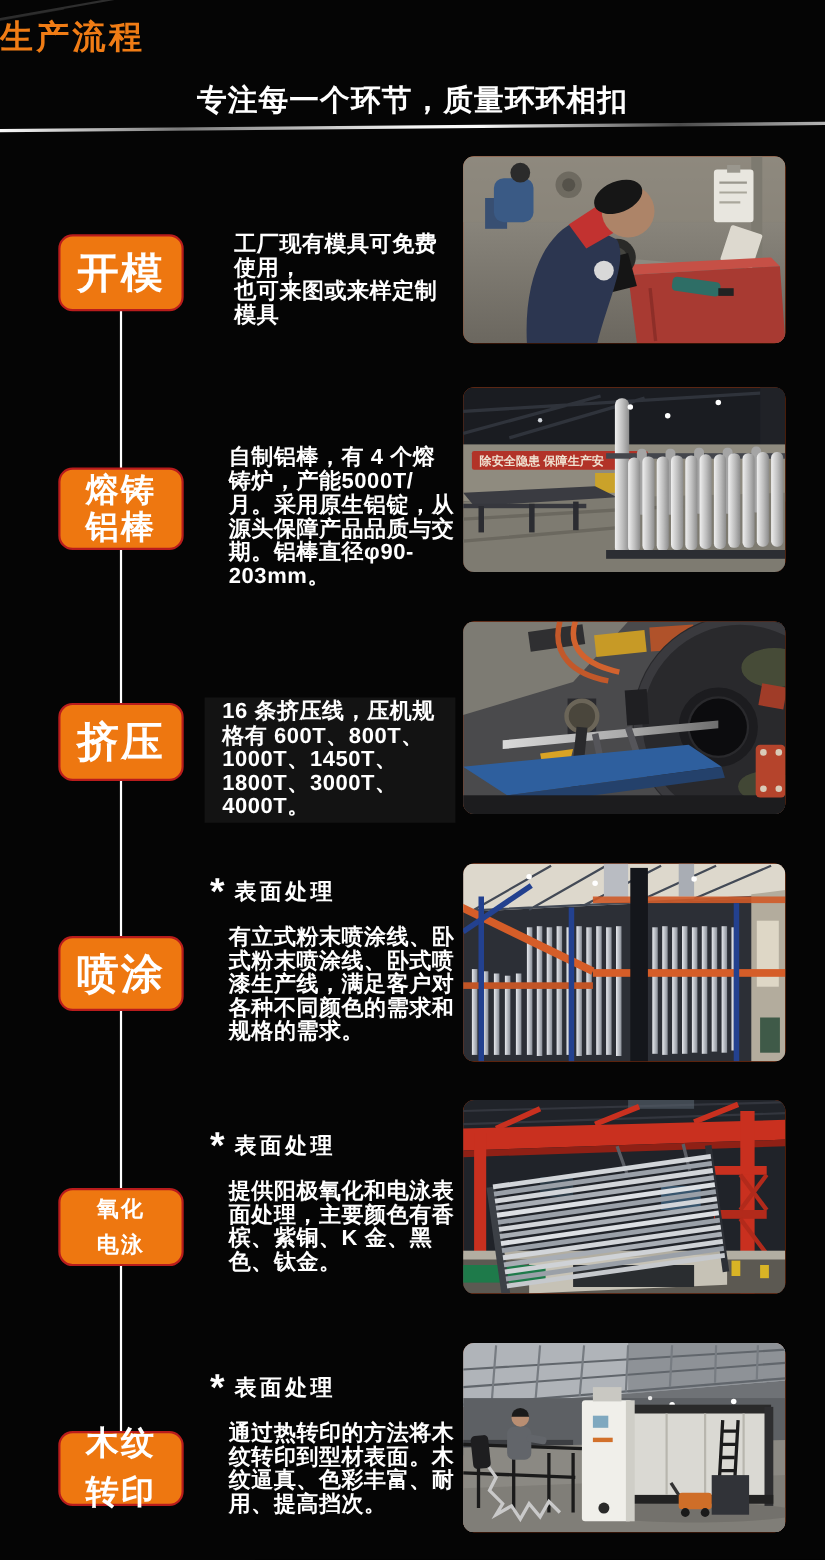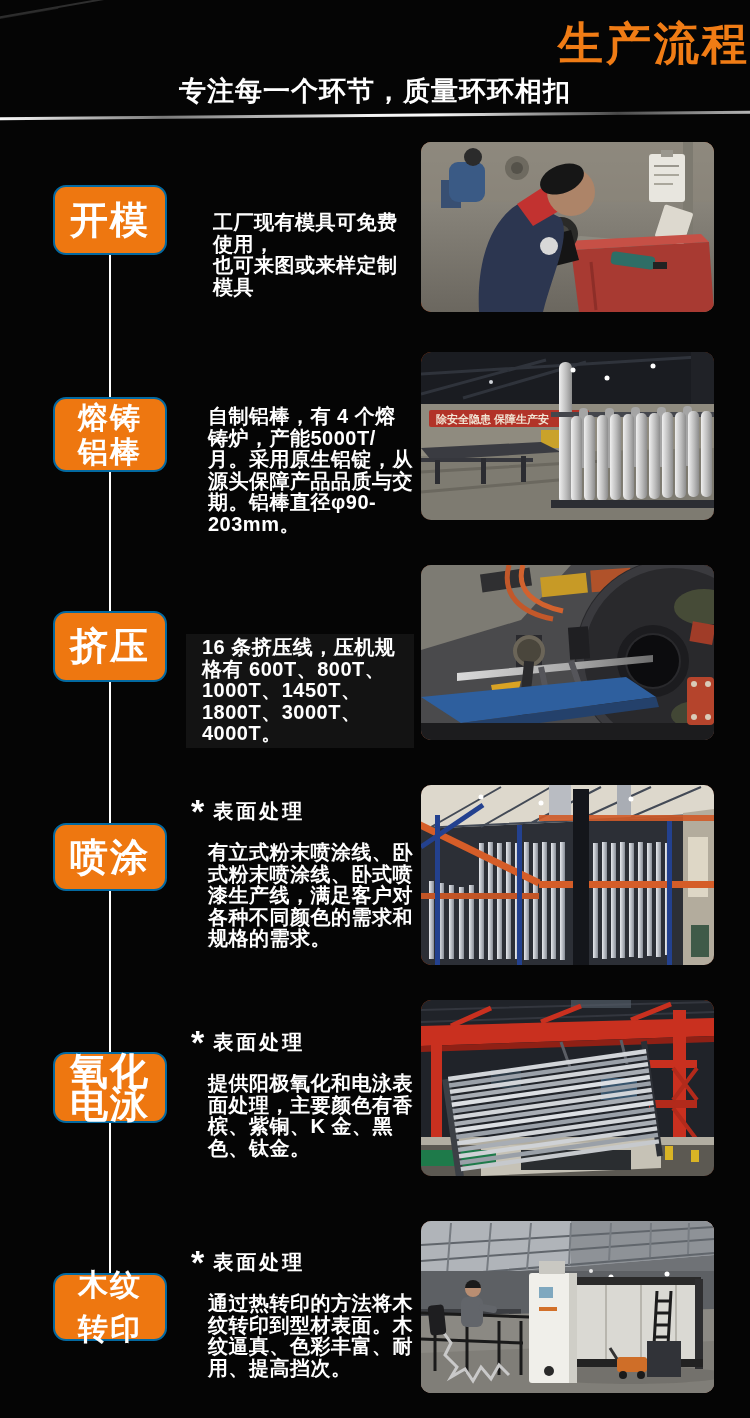--- a/index.html
+++ b/index.html
@@ -3,41 +3,41 @@
 <meta charset="utf-8">
 <style>
   html,body{margin:0;padding:0;background:#000;}
   .page{position:relative;width:750px;height:1418px;background:#050505;overflow:hidden;
         font-family:"Liberation Sans","DejaVu Sans",sans-serif;}
   
   .slash{position:absolute;background:#2e2e2e;height:2px;transform:rotate(-10deg);}
   .slash1{top:7px;left:-12px;width:130px;}
   .slash2{top:15px;left:-36px;width:95px;opacity:.7;}
   
-  .title{position:absolute;top:14px;left:0;width:750px;text-align:right;margin:0;
-         color:#f07c15;font-size:45px;font-weight:700;letter-spacing:3px;}
+  .title{position:absolute;top:14px;left:0;width:750px;text-align:left;margin:0;
+         color:#f07c15;font-size:30px;font-weight:700;letter-spacing:3px;}
   .subtitle{position:absolute;top:73px;left:0;width:750px;text-align:center;margin:0;
             color:#ffffff;font-size:27px;font-weight:700;letter-spacing:1px;}
   .divider{position:absolute;top:114px;left:-4px;width:758px;height:3px;transform:rotate(-0.5deg);
            background:linear-gradient(90deg,#fdfdfd 0%,#7a7a7a 22%,#f5f5f5 50%,#fbfbfb 58%,#4a4a4a 82%,#b9b9b9 100%);}
   
   .timeline{position:absolute;left:109px;top:220px;width:2px;height:1085px;background:#ffffff;z-index:1;}
   
   .step{position:absolute;left:0;width:750px;}
   .s1{top:142px;height:170px;} .s2{top:352px;height:168px;} .s3{top:565px;height:175px;}
   .s4{top:785px;height:180px;} .s5{top:1000px;height:178px;} .s6{top:1221px;height:172px;}
   .badge{position:absolute;left:53px;width:114px;z-index:2;box-sizing:border-box;
-         background:#ee7710;border:2px solid #0369a1;border-radius:13px;
+         background:#ee7710;border:2px solid #b91c1c;border-radius:13px;
          color:#fff;font-weight:700;display:flex;align-items:center;justify-content:center;
-         text-align:center;white-space:pre-line;}
+         text-align:center;white-space:pre-line;margin-top:28px;}
   .s1 .badge{top:43px;height:70px;font-size:38px;letter-spacing:2px;}
   .s2 .badge{top:45px;height:75px;font-size:30px;line-height:34px;letter-spacing:2px;}
   .s3 .badge{top:46px;height:71px;font-size:38px;letter-spacing:2px;}
   .s4 .badge{top:38px;height:68px;font-size:38px;letter-spacing:2px;}
-  .s5 .badge{top:52px;height:71px;font-size:38px;line-height:33px;letter-spacing:2px;}
+  .s5 .badge{top:52px;height:71px;font-size:20px;line-height:33px;letter-spacing:2px;}
   .s6 .badge{top:52px;height:68px;font-size:30px;line-height:44px;letter-spacing:2px;}
   .text{position:absolute;left:191px;width:240px;color:#ffffff;font-weight:700;}
   .s1 .text{top:53px;left:196px;width:230px;}
   .s2 .text{top:37px;} .s3 .text{top:52px;}
   .s4 .text{top:12px;} .s5 .text{top:28px;} .s6 .text{top:27px;}
   .heading-row{display:flex;align-items:flex-start;gap:9px;margin:0 0 3px 0;}
   .ast{font-size:34px;line-height:28px;}
   .heading{font-size:20px;line-height:28px;letter-spacing:3px;}
   .desc{margin:17px;font-size:20px;line-height:21.5px;white-space:pre-line;letter-spacing:0.5px;}
   .s3 .desc{background:#131313;padding:3px 16px;margin-left:-5px;}

